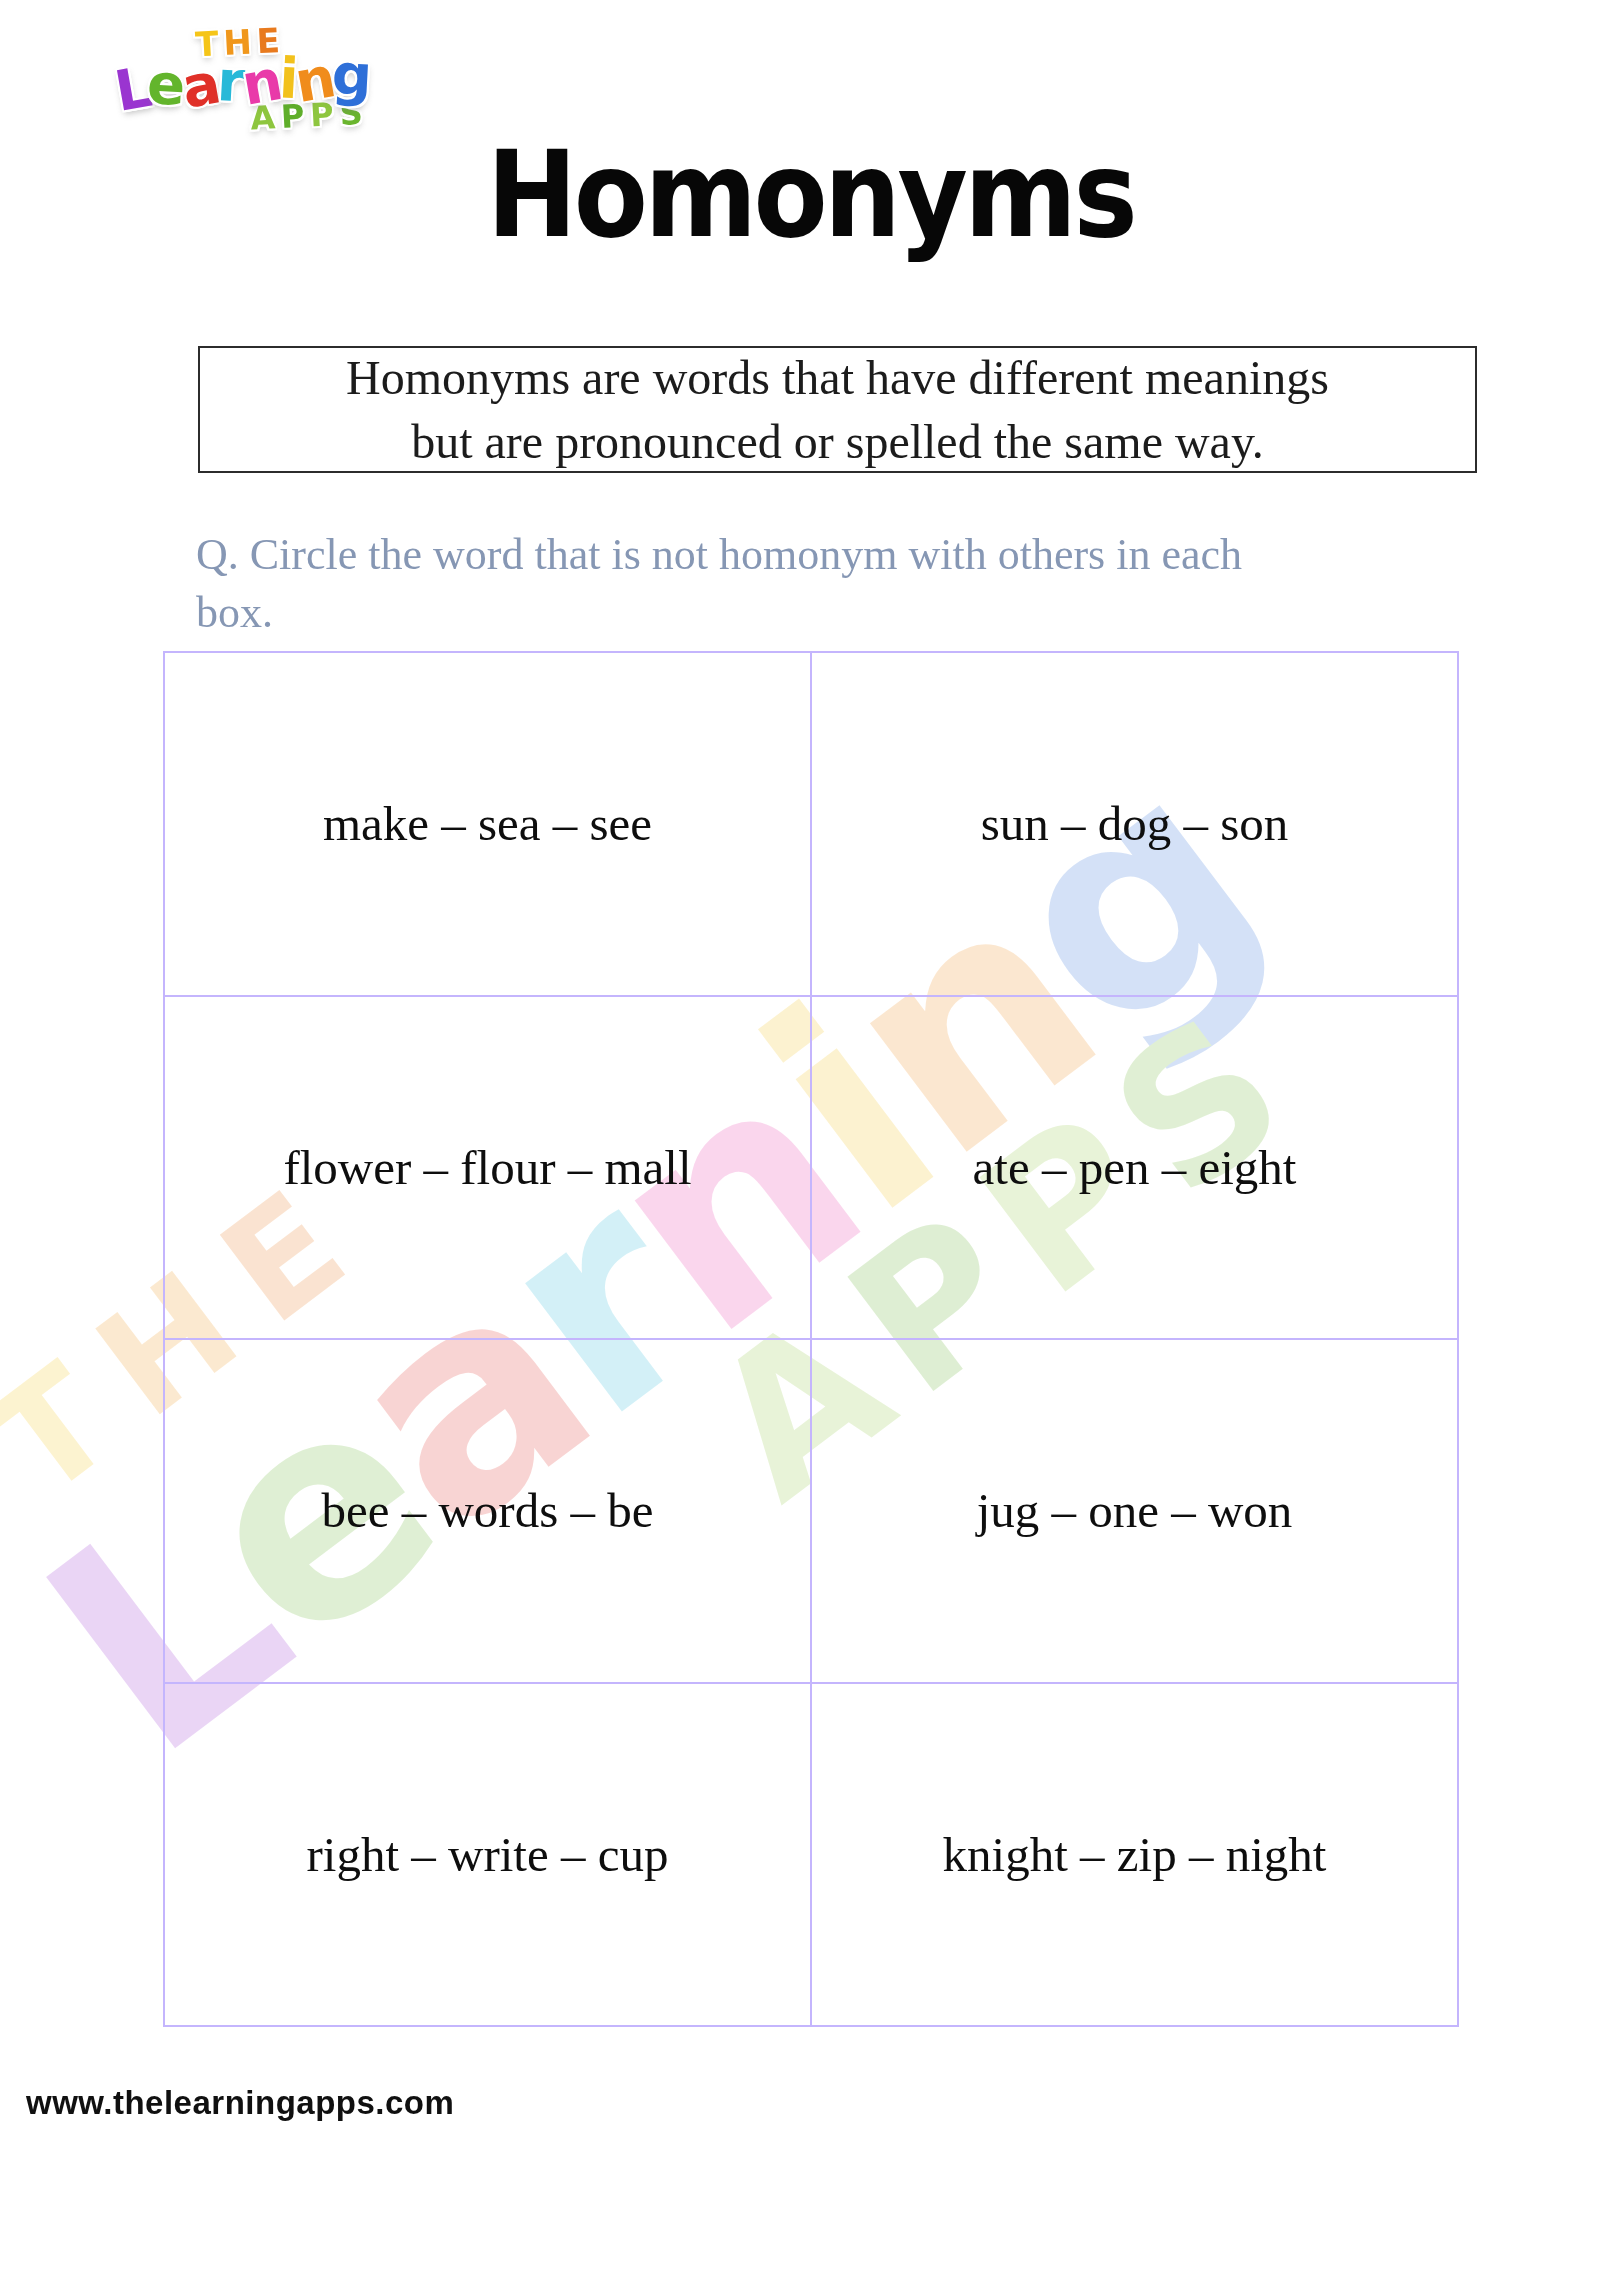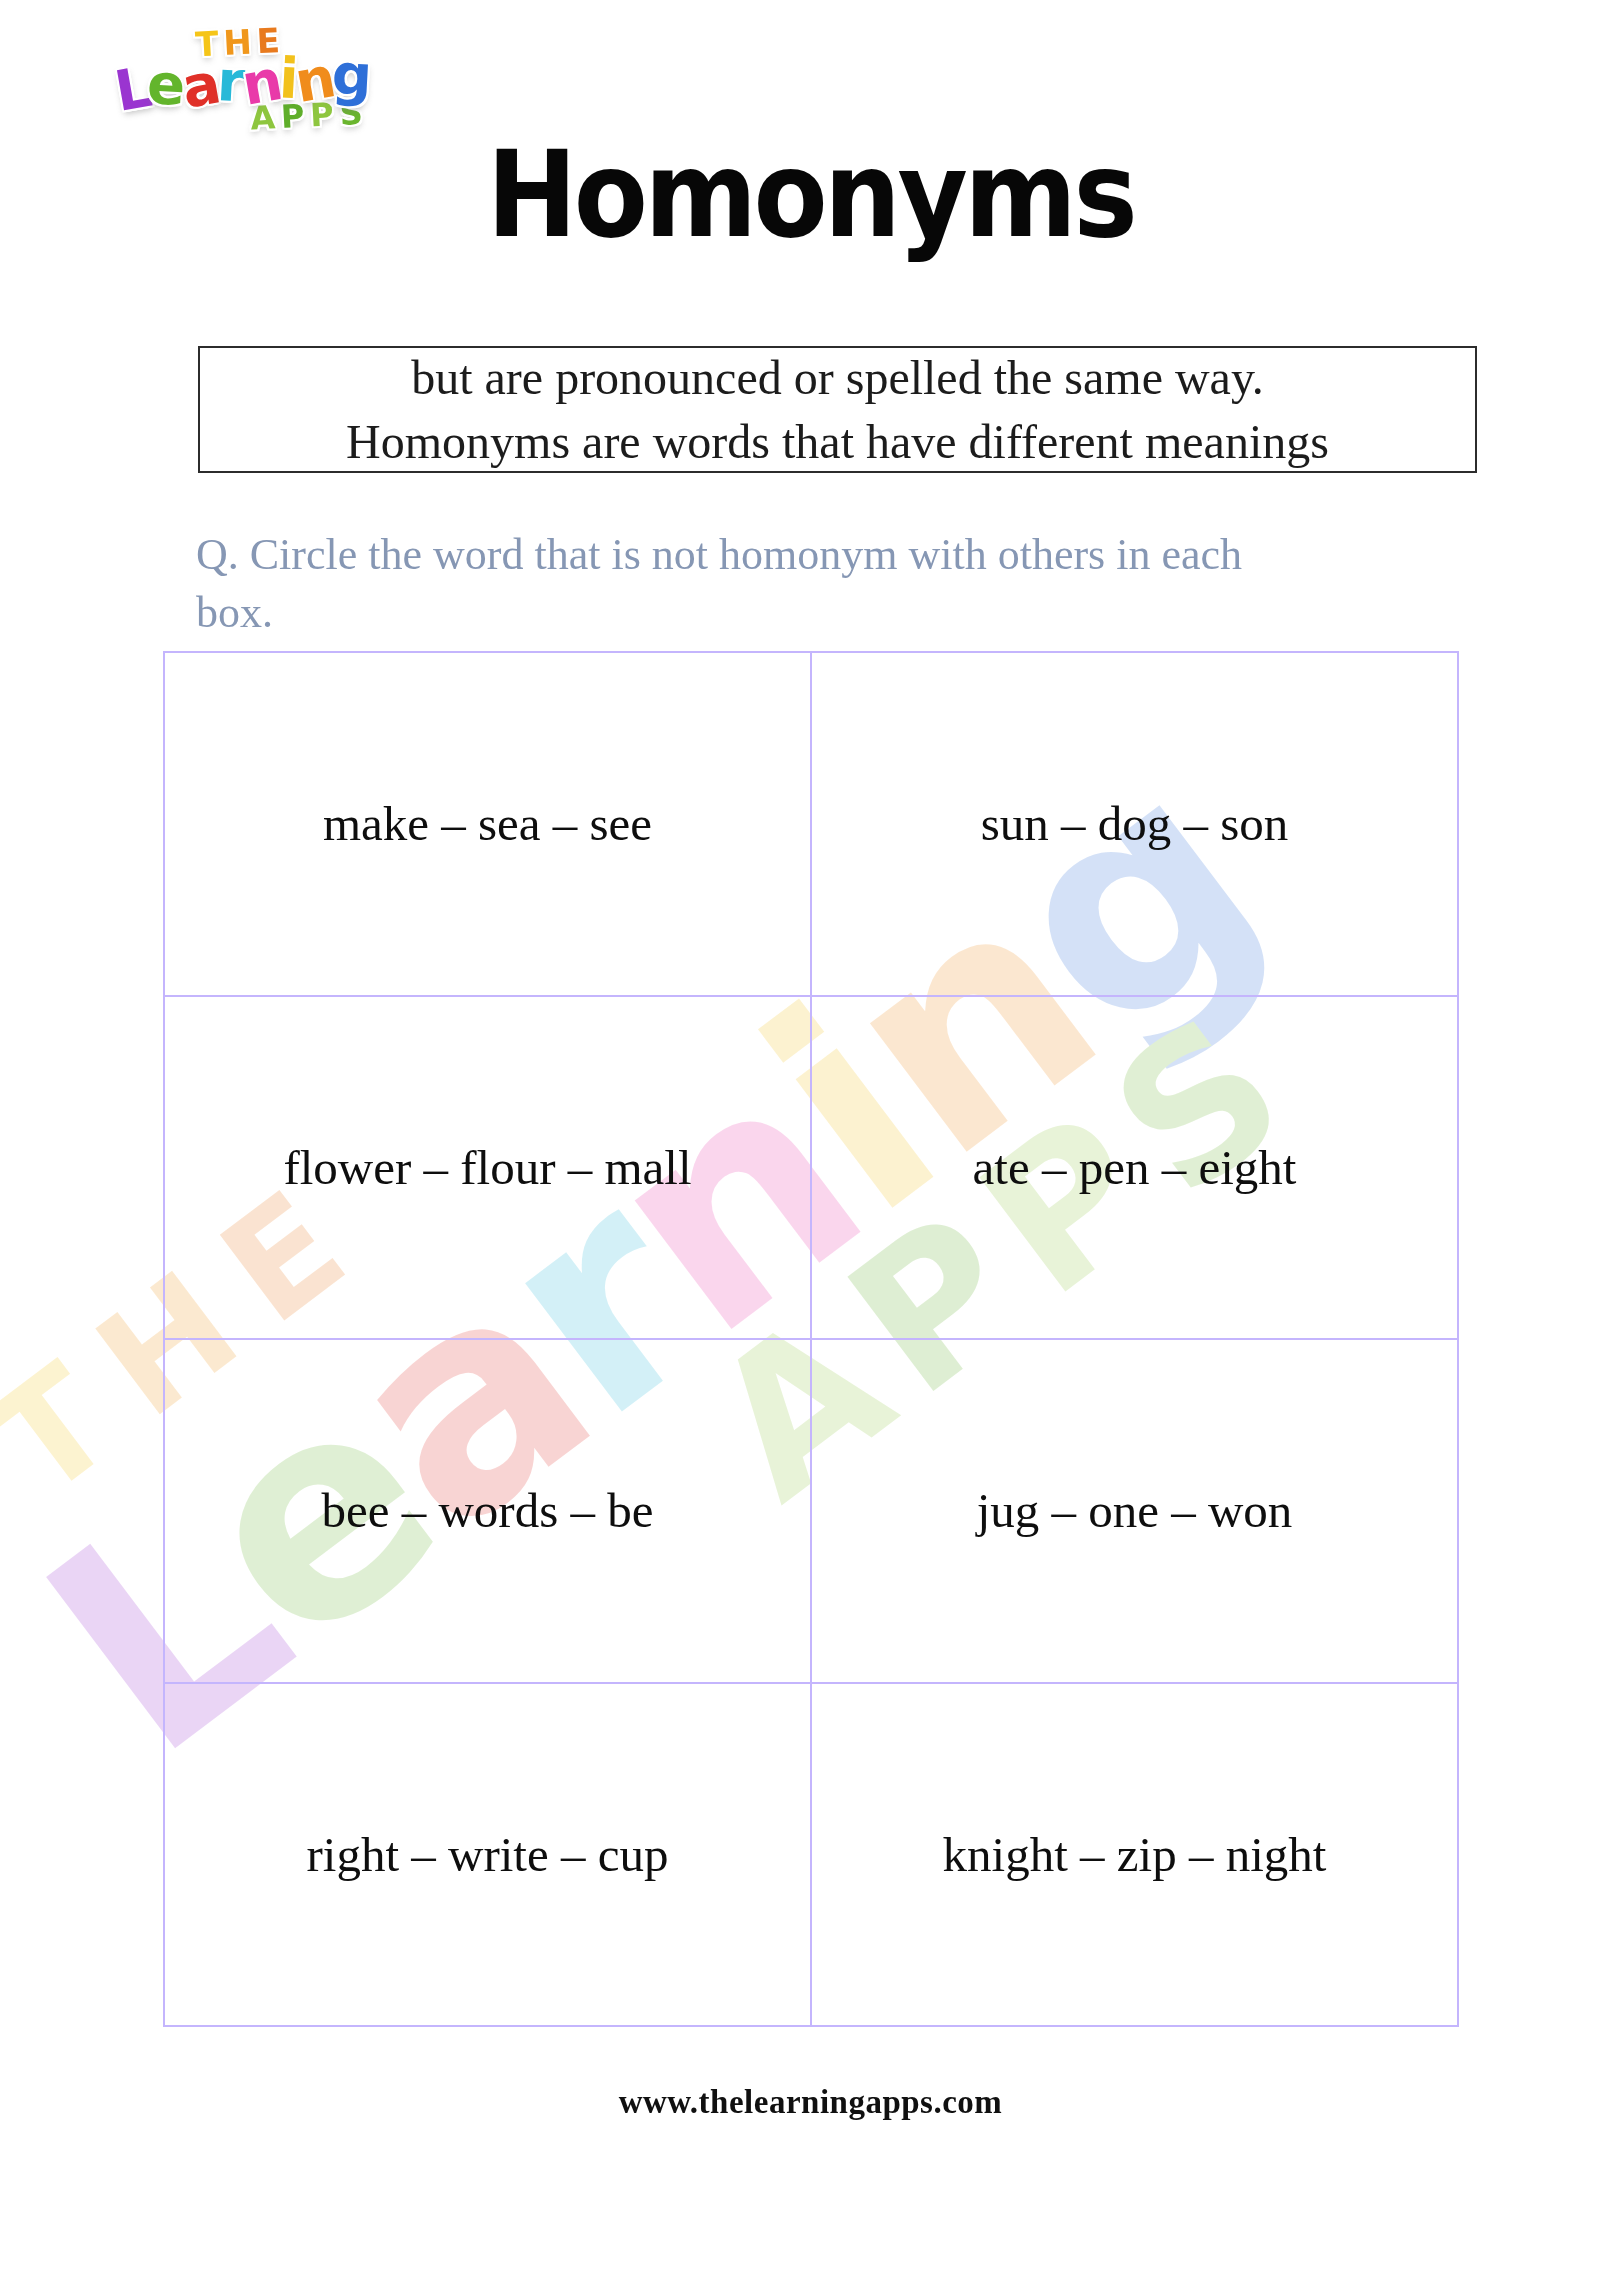--- a/index.html
+++ b/index.html
@@ -67,22 +67,22 @@
   }
   .word-table td {
     width:50%; height:229px; border:2px solid #c4b5fd;
     text-align:center; vertical-align:middle;
     font-size:49px; color:#0e0e0e; font-family:"Liberation Serif", serif;
   }
 
   
   .footer {
     position:absolute; left:0; right:0; top:2084px; z-index:1;
-    text-align:center; font-family:Liberation Serif, serif; font-weight:bold;
-    font-size:33px; letter-spacing:0.5px; color:#101010;
+    text-align:left; font-family:Liberation Sans, sans-serif; font-weight:bold;
+    font-size:33px; letter-spacing:0.5px; color:#101010;padding-left:26px;
   }
 </style>
 </head>
 <body>
 
 <div class="page">
 
   <div class="watermark">
     <div class="wm-the">
       <span style="color: rgb(245, 197, 24);">T</span><span style="color: rgb(240, 151, 28);">H</span><span style="color: rgb(232, 122, 30);">E</span>
@@ -103,22 +103,22 @@
       <span class="bubble" style="color: rgb(154, 53, 208);">L</span><span class="bubble" style="color: rgb(99, 181, 44);">e</span><span class="bubble" style="color: rgb(224, 48, 40);">a</span><span class="bubble" style="color: rgb(40, 185, 216);">r</span><span class="bubble" style="color: rgb(233, 58, 169);">n</span><span class="bubble" style="color: rgb(242, 193, 28);">i</span><span class="bubble" style="color: rgb(240, 140, 28);">n</span><span class="bubble" style="color: rgb(46, 111, 216);">g</span>
     </div>
     <div class="logo-apps">
       <span class="bubble" style="color: rgb(142, 198, 63);">A</span><span class="bubble" style="color: rgb(95, 174, 42);">P</span><span class="bubble" style="color: rgb(142, 198, 63);">P</span><span class="bubble" style="color: rgb(106, 181, 46);">S</span>
     </div>
   </div>
 
   <h1 class="title" style="color: rgb(7, 7, 7);">Homonyms</h1>
 
   <div class="def-box" style="border-color: rgb(44, 44, 44);">
+    <div>Homonyms are words that have different meanings</div>
     <div>but are pronounced or spelled the same way.</div>
-    <div>Homonyms are words that have different meanings</div>
   </div>
 
   <div class="question" style="color: rgb(134, 151, 180);">
     <div>Q. Circle the word that is not homonym with others in each</div>
     <div>box.</div>
   </div>
 
   <table class="word-table">
     <tbody>
       <tr>

